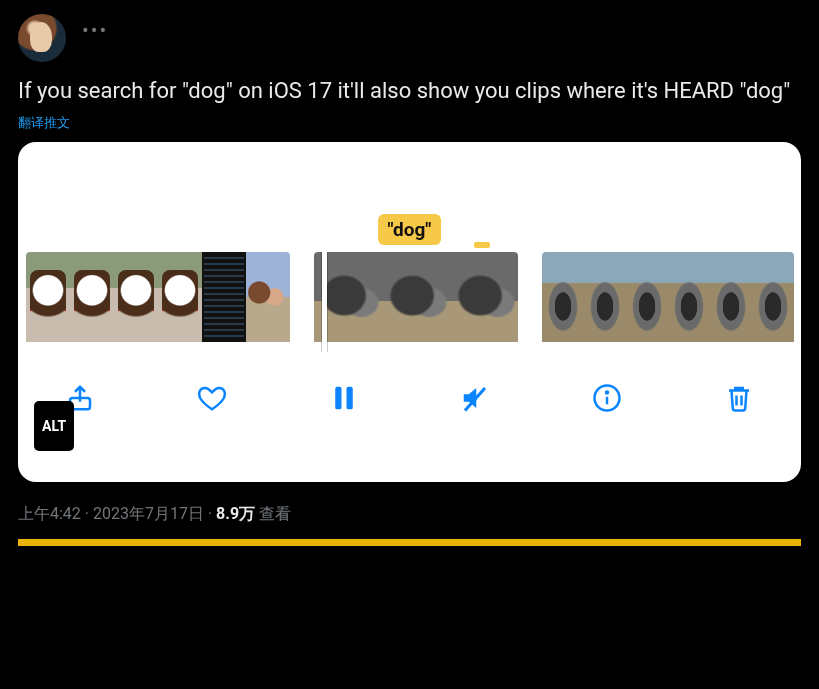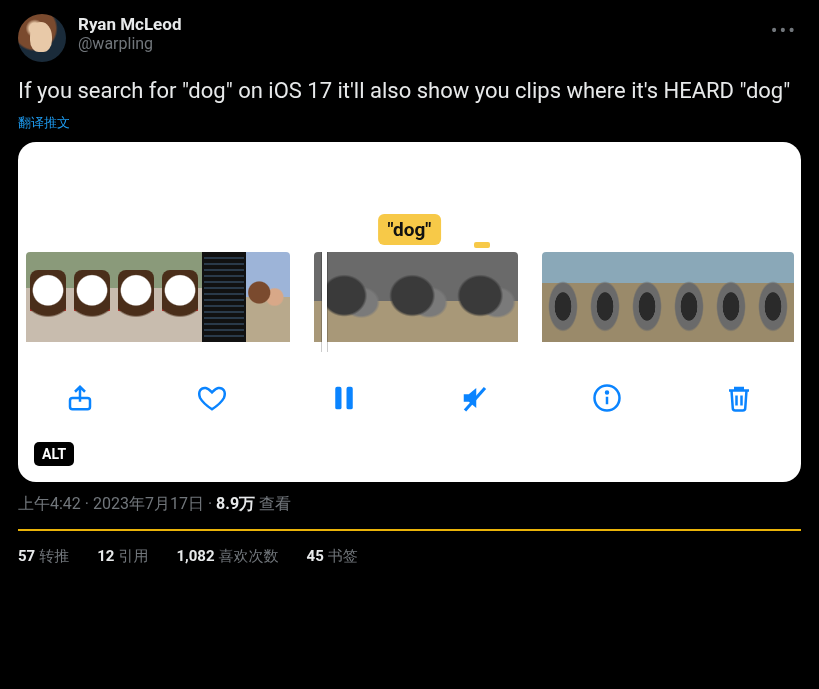--- a/index.html
+++ b/index.html
@@ -184,55 +184,51 @@
     display: flex;
     align-items: center;
     justify-content: center;
   }
   .ctrl svg { width: 30px; height: 30px; stroke: #0a84ff; fill: none; stroke-width: 2; }
   .ctrl.pause svg rect { fill: #0a84ff; stroke: none; }
   .ctrl.mute svg { fill: #0a84ff; stroke: none; }
   .alt-badge {
     position: absolute;
     left: 16px;
-    bottom: 16px;
+    bottom: 31px;
     background: #000;
     color: #fff;
     font-weight: 700;
     font-size: 14px;
-    padding: 4px 8px;
+    padding: 17px 8px;
     border-radius: 5px;
   }
   .meta {
     color: #71767b;
     font-size: 16px;
-    padding: 12px 0 14px 0;
-    border-bottom: 2px solid #eab308;
+    padding: 22px 0 14px 0;
+    border-bottom: 7px solid #eab308;
   }
   .meta .views-num { color: #e7e9ea; font-weight: 700; }
   .stats {
     display: flex;
     gap: 28px;
     padding: 16px 0;
     font-size: 15px;
     color: #71767b;
   }
   .stats .num { color: #e7e9ea; font-weight: 700; margin-right: 4px; }
 </style>
 </head>
 <body>
 
 <div class="tweet">
 
   <div class="header">
     <div class="avatar"></div>
-    <div class="name-block">
-      <div class="display-name">Ryan McLeod</div>
-      <div class="handle">@warpling</div>
-    </div>
     <div class="more">•••</div>
   </div>
 
   <div class="body-text">If you search for "dog" on iOS 17 it'll also show you clips where it's HEARD "dog"</div>
   <a class="translate">翻译推文</a>
 
   <div class="media">
     <div class="media-top">
       <div class="dog-label">"dog"</div>
     </div>
@@ -309,28 +305,14 @@
     <div class="alt-badge">ALT</div>
   </div>
 
   <div class="meta">
     <span>上午4:42</span> ·
     <span>2023年7月17日</span> ·
     <span class="views-num">8.9万</span>
     <span>查看</span>
   </div>
 
-  <div class="stats">
-    <div>
-      <span class="num">57</span><span>转推</span>
-    </div>
-    <div>
-      <span class="num">12</span><span>引用</span>
-    </div>
-    <div>
-      <span class="num">1,082</span><span>喜欢次数</span>
-    </div>
-    <div>
-      <span class="num">45</span><span>书签</span>
-    </div>
-  </div>
 
 </div>
 
 </body></html>

